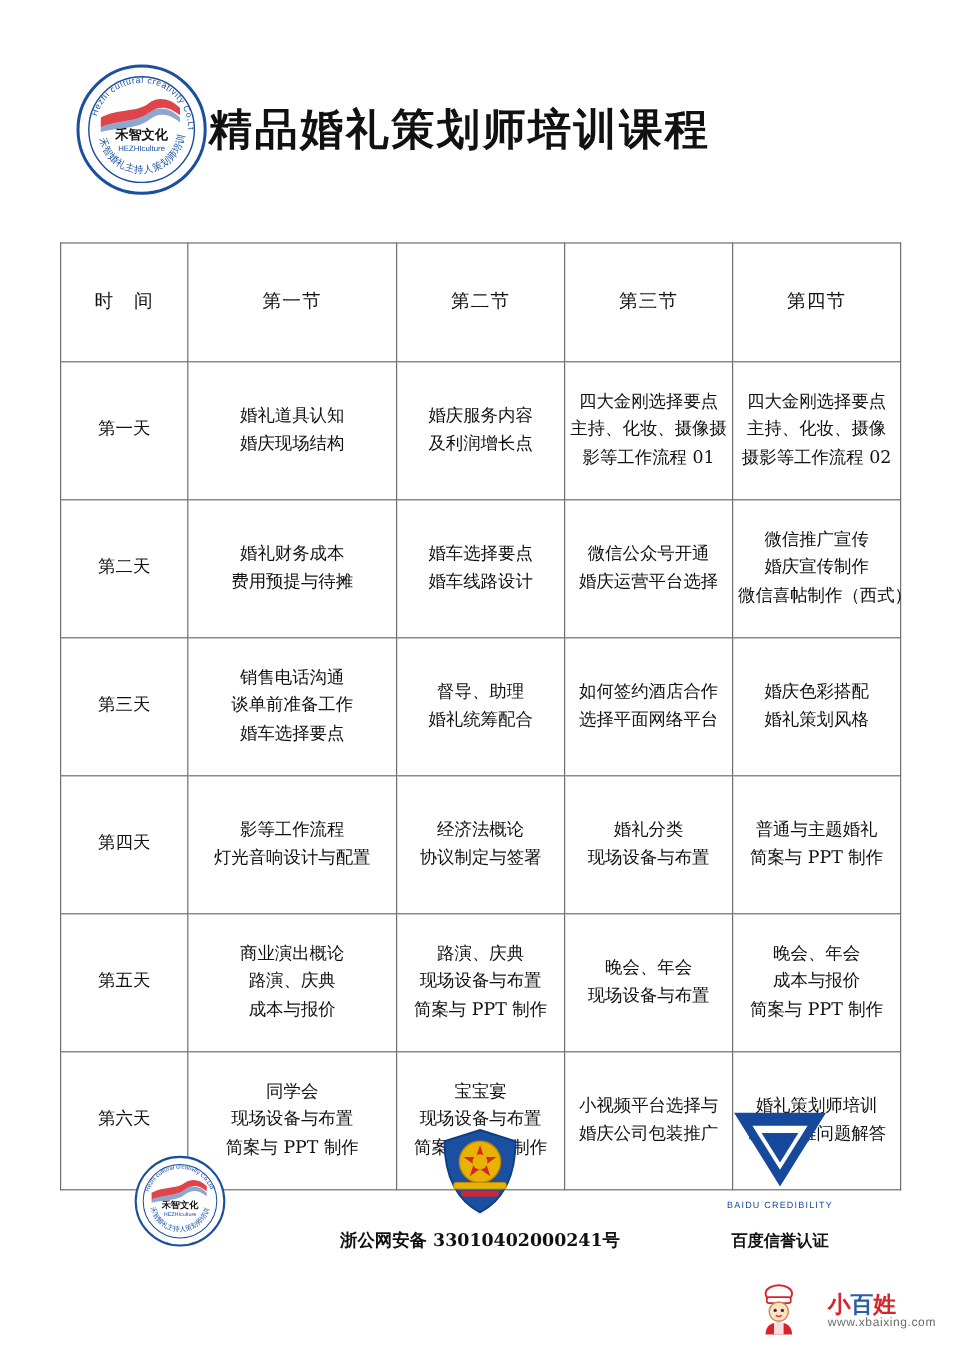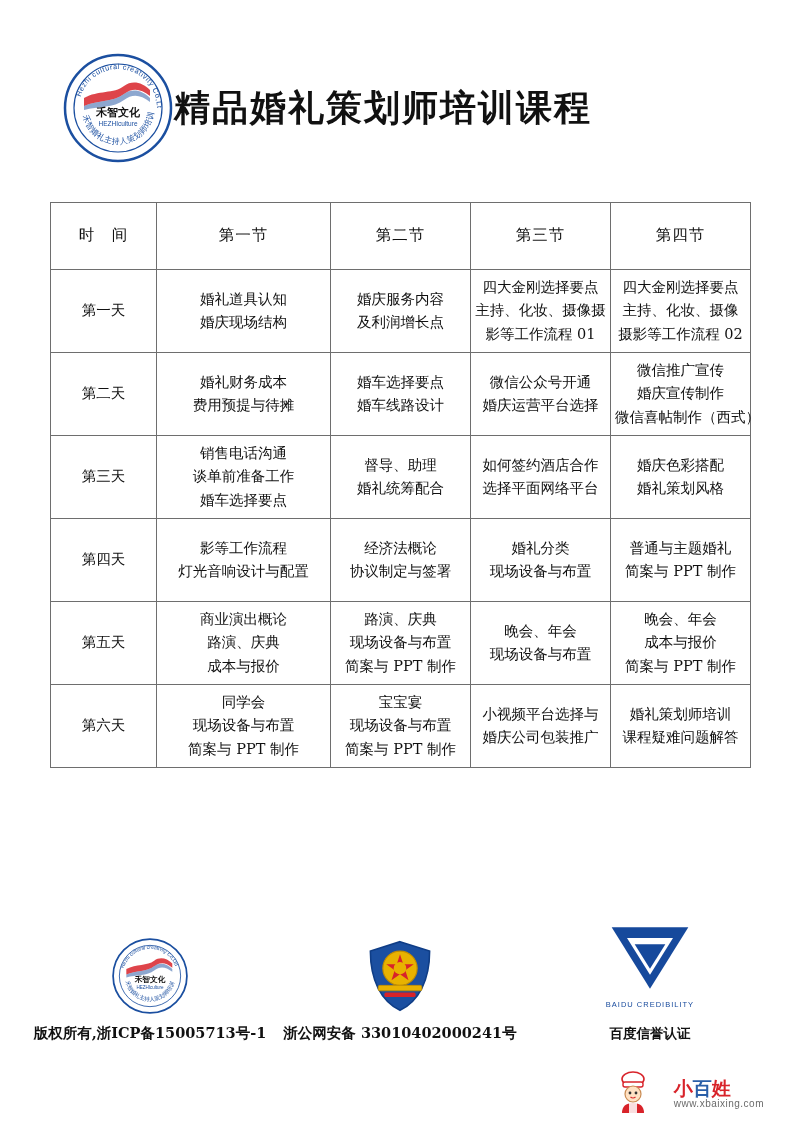--- a/index.html
+++ b/index.html
@@ -52,21 +52,21 @@
     width: 700px;
     border-collapse: collapse;
     table-layout: fixed;
   }
   table.schedule td, table.schedule th {
     border: 1px solid #6e6e6e;
     text-align: center;
     vertical-align: middle;
     font-size: 14.5px;
     line-height: 1.62;
-    padding: 0 4px;
+    padding: 16px 4px;
     font-family: "DejaVu Serif", "Liberation Serif", serif;
     font-weight: normal;
     color: #111;
   }
   table.schedule thead td {
     height: 66px;
     font-size: 15.5px;
     letter-spacing: 1px;
   }
   table.schedule tbody td {
@@ -125,21 +125,21 @@
   .baidu-en {
     font-size: 7.5px;
     color: #16499c;
     letter-spacing: 1px;
     font-family: "Liberation Sans", sans-serif;
   }
 
   
   .watermark {
     position: absolute;
-    right: 36px;
+    right: 20px;
     bottom: 10px;
     display: flex;
     align-items: center;
     gap: 22px;
   }
   .wm-text {
     line-height: 1.05;
   }
   .wm-main {
     font-size: 19px;
@@ -356,21 +356,20 @@
             </text>
             <text font-size="8" fill="#1b4fa0" font-family="DejaVu Serif, serif">
               <textPath href="#arcBot2" startOffset="7%">禾智婚礼主持人策划师培训</textPath>
             </text>
             <path d="M22 46 C36 38, 52 42, 62 34 C70 28, 80 30, 88 38 L88 44 C78 36, 70 36, 62 42 C52 50, 36 48, 22 54 Z" fill="#d8232a" opacity="0.85"></path>
             <path d="M22 54 C36 48, 52 50, 62 42 C70 36, 80 38, 88 46 L88 50 C78 42, 70 42, 62 48 C52 56, 36 54, 22 58 Z" fill="#1b4fa0" opacity="0.5"></path>
             <text x="56" y="64" text-anchor="middle" font-size="11" fill="#111" font-family="DejaVu Serif, serif" font-weight="bold">禾智文化</text>
             <text x="56" y="74" text-anchor="middle" font-size="6.5" fill="#1b4fa0" font-family="Liberation Sans, sans-serif">HEZHIculture</text>
           </svg>
         </div>
-        <div class="caption">版权所有,浙ICP备15005713号-1</div>
       </div>
 
       <div class="badge">
         <div class="mark">
           <svg width="78" height="78" viewBox="0 0 100 100" aria-hidden="true">
             <path d="M50 6 L88 18 C88 56, 74 82, 50 94 C26 82, 12 56, 12 18 Z" fill="#1b4fa0" stroke="#0f3d86" stroke-width="2"></path>
             <circle cx="50" cy="40" r="22" fill="#e8b200" stroke="#c08b00" stroke-width="1.5"></circle>
             <path d="M50 22 l4.2 12.8 13.4 0 -10.8 7.9 4.1 12.8 -10.9 -7.9 -10.9 7.9 4.1 -12.8 -10.8 -7.9 13.4 0 z" fill="#d8232a"></path>
             <rect x="22" y="62" width="56" height="7" rx="2" fill="#e8b200" stroke="#c08b00"></rect>
             <rect x="30" y="71" width="40" height="6" rx="2" fill="#d8232a"></rect>

